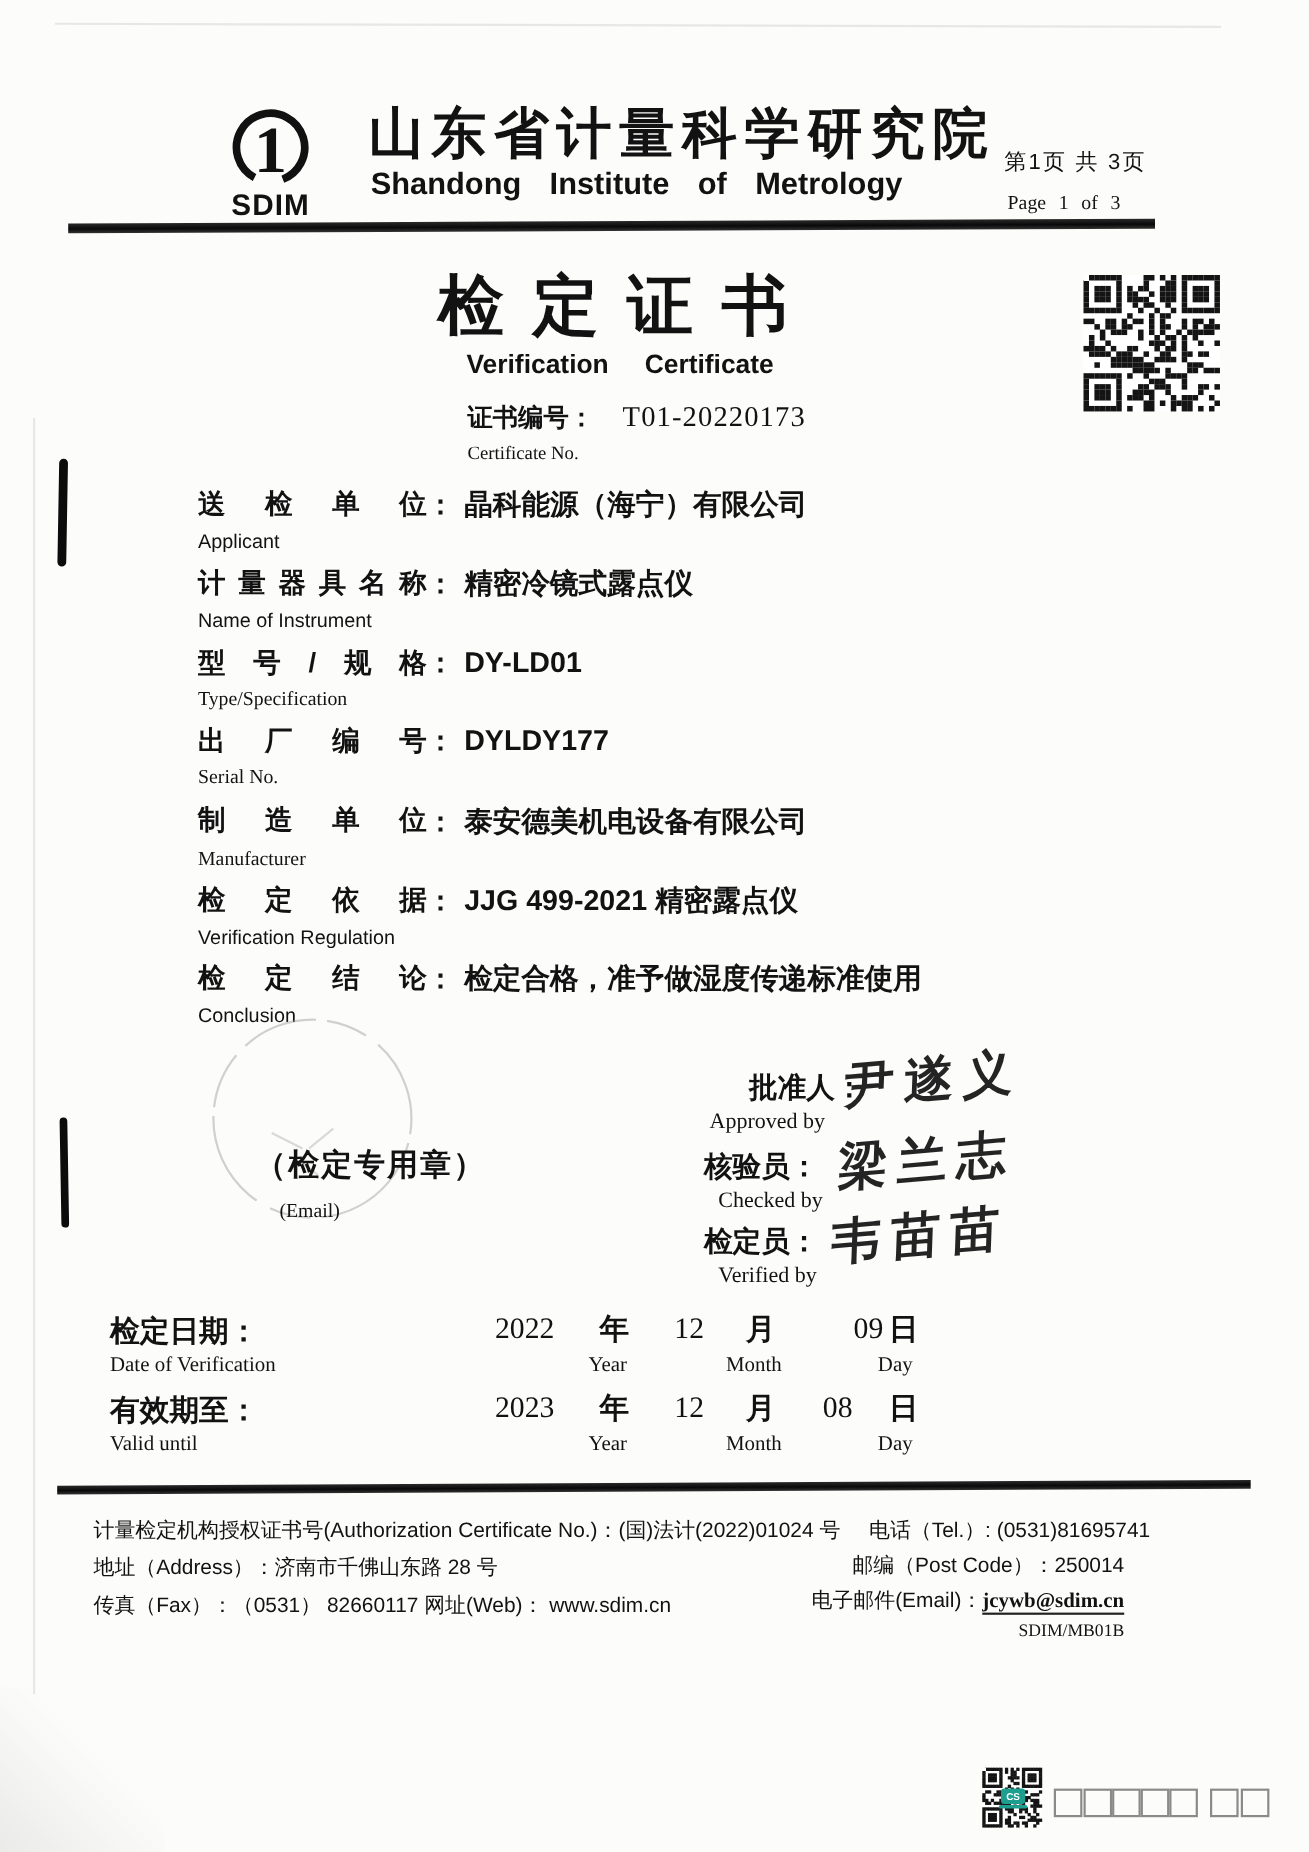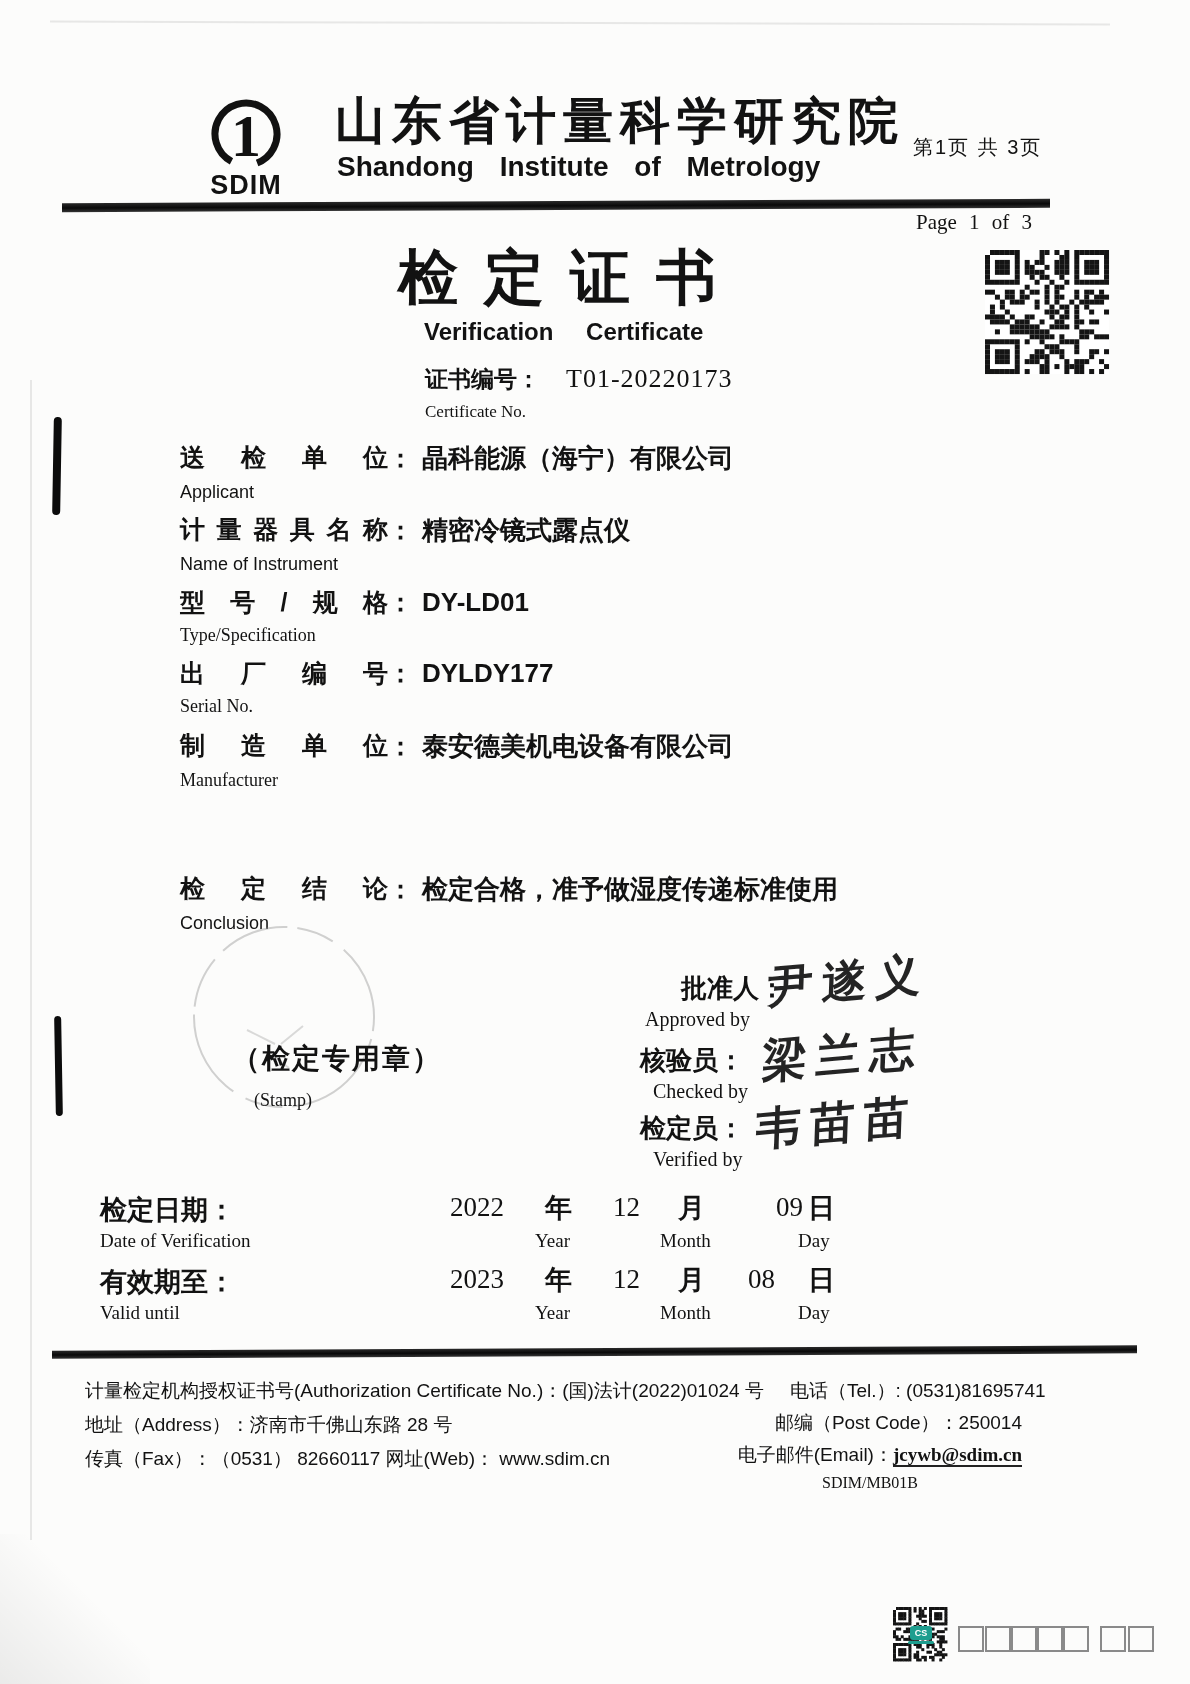--- a/index.html
+++ b/index.html
@@ -9,21 +9,21 @@
     font-family:"Liberation Sans","DejaVu Sans",sans-serif;color:#121212;
   }
   .abs{position:absolute;}
   .serif{font-family:"Liberation Serif","DejaVu Serif",serif;}
   
   .logo-wrap{left:198px;top:96px;width:96px;text-align:center;}
   .logo-sdim{font-size:27px;font-weight:bold;letter-spacing:1px;margin-top:-14px;}
   .title-zh{left:335px;top:88px;font-size:50px;font-weight:bold;letter-spacing:7px;white-space:nowrap;}
   .title-en{left:337px;top:151px;font-size:28px;font-weight:bold;word-spacing:18px;white-space:nowrap;}
   .pginfo-zh{left:913px;top:134px;font-size:20px;letter-spacing:2px;white-space:nowrap;}
-  .pginfo-en{left:916px;top:174px;font-size:21px;word-spacing:7px;white-space:nowrap;margin-top:36px;}
+  .pginfo-en{left:916px;top:174px;font-size:18px;word-spacing:7px;white-space:nowrap;}
   .rule{background:linear-gradient(180deg,#2a2a2a,#090909 55%,#333);}
   .rule-top{left:62px;top:201px;width:988px;height:9px;transform:rotate(-0.25deg);}
   .rule-bottom{left:52px;top:1348px;width:1085px;height:8px;transform:rotate(-0.28deg);}
   
   .cert-zh{left:398px;top:238px;font-size:60px;font-weight:bold;letter-spacing:26px;white-space:nowrap;}
   .cert-en{left:424px;top:318px;font-size:24px;font-weight:bold;word-spacing:26px;white-space:nowrap;}
   .certno-line{left:425px;top:364px;font-size:23px;white-space:nowrap;}
   .certno-line .no-label{font-weight:600;}
   .certno-line .no-value{font-family:"Liberation Serif","DejaVu Serif",serif;font-size:26px;margin-left:26px;letter-spacing:1px;}
   .certno-sub{left:425px;top:402px;font-size:17px;}
@@ -114,31 +114,35 @@
     <div class="fsub">Type/Specification</div>
   </div>
   <div class="field" style="top:657px">
     <span class="flabel">出厂编号</span><span class="fcolon">：</span><span class="fvalue">DYLDY177</span>
     <div class="fsub">Serial No.</div>
   </div>
   <div class="field" style="top:729px">
     <span class="flabel">制造单位</span><span class="fcolon">：</span><span class="fvalue">泰安德美机电设备有限公司</span>
     <div class="fsub">Manufacturer</div>
   </div>
+  <div class="field" style="top:801px">
+    <span class="flabel">检定依据</span><span class="fcolon">：</span><span class="fvalue">JJG 499-2021 精密露点仪</span>
+    <div class="fsub sans">Verification Regulation</div>
+  </div>
   <div class="field" style="top:872px">
     <span class="flabel">检定结论</span><span class="fcolon">：</span><span class="fvalue">检定合格，准予做湿度传递标准使用</span>
     <div class="fsub sans">Conclusion</div>
   </div>
 
   <svg class="abs stamp-circle" viewBox="0 0 198 198">
     <circle cx="99" cy="99" r="90" fill="none" stroke="#9b9b9b" stroke-width="2" stroke-dasharray="70 10 38 14 90 8 52 12" transform="rotate(40 99 99)"></circle>
     <path d="M62 112 L90 126 M118 108 L96 126 M88 138 L104 150" fill="none" stroke="#9b9b9b" stroke-width="2" opacity=".8"></path>
   </svg>
   <div class="abs stamp-text">（检定专用章）</div>
-  <div class="abs stamp-sub serif">(Stamp)</div>
+  <div class="abs stamp-sub serif">(Email)</div>
 
   <div class="abs sig-label" style="left:640px;top:971px;margin-left:41px;">批准人：</div>
   <div class="abs sig-sub serif" style="left:645px;top:1008px;">Approved by</div>
   <div class="abs sig-name" style="left:768px;top:958px;">尹遂义</div>
 
   <div class="abs sig-label" style="left:640px;top:1043px;">核验员：</div>
   <div class="abs sig-sub serif" style="left:653px;top:1080px;">Checked by</div>
   <div class="abs sig-name" style="left:762px;top:1032px;">梁兰志</div>
 
   <div class="abs sig-label" style="left:640px;top:1111px;">检定员：</div>
@@ -175,21 +179,21 @@
   <div class="abs rule rule-bottom"></div>
 
   <div class="abs foot" style="left:85px;top:1378px;">计量检定机构授权证书号(Authorization Certificate No.)：(国)法计(2022)01024 号</div>
   <div class="abs foot" style="left:85px;top:1412px;">地址（Address）：济南市千佛山东路 28 号</div>
   <div class="abs foot" style="left:85px;top:1446px;">传真（Fax）：（0531） 82660117  网址(Web)： www.sdim.cn</div>
   <div class="abs foot" style="left:790px;top:1378px;width:232px;text-align:right;white-space:nowrap;">电话（Tel.）: (0531)81695741</div>
   <div class="abs foot" style="left:740px;top:1410px;width:282px;text-align:right;">邮编（Post Code）：250014</div>
   <div class="abs foot" style="left:700px;top:1442px;width:322px;text-align:right;">
     <span>电子邮件(Email)：</span><span class="em serif">jcywb@sdim.cn</span>
   </div>
-  <div class="abs formcode" style="left:822px;top:1474px;width:200px;">SDIM/MB01B</div>
+  <div class="abs formcode" style="left:822px;top:1474px;width:200px;text-align:right;">SDIM/MB01B</div>
 
   <div class="qr qr-small" id="qr2">
       <div style="position: absolute; left: 0px; top: 0px; width: 2.57143px; height: 2.57143px; background: transparent; box-shadow: rgb(20, 20, 20) 20.5714px 0px 0px 0px, rgb(20, 20, 20) 25.7143px 0px 0px 0px, rgb(20, 20, 20) 30.8571px 0px 0px 0px, rgb(20, 20, 20) 20.5714px 2.57143px 0px 0px, rgb(20, 20, 20) 25.7143px 2.57143px 0px 0px, rgb(20, 20, 20) 28.2857px 2.57143px 0px 0px, rgb(20, 20, 20) 25.7143px 5.14286px 0px 0px, rgb(20, 20, 20) 28.2857px 5.14286px 0px 0px, rgb(20, 20, 20) 23.1429px 7.71429px 0px 0px, rgb(20, 20, 20) 25.7143px 7.71429px 0px 0px, rgb(20, 20, 20) 28.2857px 7.71429px 0px 0px, rgb(20, 20, 20) 30.8571px 7.71429px 0px 0px, rgb(20, 20, 20) 25.7143px 10.2857px 0px 0px, rgb(20, 20, 20) 28.2857px 12.8571px 0px 0px, rgb(20, 20, 20) 30.8571px 12.8571px 0px 0px, rgb(20, 20, 20) 23.1429px 15.4286px 0px 0px, rgb(20, 20, 20) 20.5714px 18px 0px 0px, rgb(20, 20, 20) 25.7143px 18px 0px 0px, rgb(20, 20, 20) 30.8571px 18px 0px 0px, rgb(20, 20, 20) 2.57143px 20.5714px 0px 0px, rgb(20, 20, 20) 5.14286px 20.5714px 0px 0px, rgb(20, 20, 20) 12.8571px 20.5714px 0px 0px, rgb(20, 20, 20) 15.4286px 20.5714px 0px 0px, rgb(20, 20, 20) 20.5714px 20.5714px 0px 0px, rgb(20, 20, 20) 23.1429px 20.5714px 0px 0px, rgb(20, 20, 20) 28.2857px 20.5714px 0px 0px, rgb(20, 20, 20) 33.4286px 20.5714px 0px 0px, rgb(20, 20, 20) 36px 20.5714px 0px 0px, rgb(20, 20, 20) 38.5714px 20.5714px 0px 0px, rgb(20, 20, 20) 51.4286px 20.5714px 0px 0px, rgb(20, 20, 20) 0px 23.1429px 0px 0px, rgb(20, 20, 20) 10.2857px 23.1429px 0px 0px, rgb(20, 20, 20) 12.8571px 23.1429px 0px 0px, rgb(20, 20, 20) 15.4286px 23.1429px 0px 0px, rgb(20, 20, 20) 28.2857px 23.1429px 0px 0px, rgb(20, 20, 20) 30.8571px 23.1429px 0px 0px, rgb(20, 20, 20) 36px 23.1429px 0px 0px, rgb(20, 20, 20) 43.7143px 23.1429px 0px 0px, rgb(20, 20, 20) 46.2857px 23.1429px 0px 0px, rgb(20, 20, 20) 48.8571px 23.1429px 0px 0px, rgb(20, 20, 20) 0px 25.7143px 0px 0px, rgb(20, 20, 20) 23.1429px 25.7143px 0px 0px, rgb(20, 20, 20) 28.2857px 25.7143px 0px 0px, rgb(20, 20, 20) 30.8571px 25.7143px 0px 0px, rgb(20, 20, 20) 33.4286px 25.7143px 0px 0px, rgb(20, 20, 20) 38.5714px 25.7143px 0px 0px, rgb(20, 20, 20) 41.1429px 25.7143px 0px 0px, rgb(20, 20, 20) 0px 28.2857px 0px 0px, rgb(20, 20, 20) 2.57143px 28.2857px 0px 0px, rgb(20, 20, 20) 7.71429px 28.2857px 0px 0px, rgb(20, 20, 20) 15.4286px 28.2857px 0px 0px, rgb(20, 20, 20) 18px 28.2857px 0px 0px, rgb(20, 20, 20) 20.5714px 28.2857px 0px 0px, rgb(20, 20, 20) 23.1429px 28.2857px 0px 0px, rgb(20, 20, 20) 28.2857px 28.2857px 0px 0px, rgb(20, 20, 20) 38.5714px 28.2857px 0px 0px, rgb(20, 20, 20) 43.7143px 28.2857px 0px 0px, rgb(20, 20, 20) 46.2857px 28.2857px 0px 0px, rgb(20, 20, 20) 48.8571px 28.2857px 0px 0px, rgb(20, 20, 20) 2.57143px 30.8571px 0px 0px, rgb(20, 20, 20) 5.14286px 30.8571px 0px 0px, rgb(20, 20, 20) 10.2857px 30.8571px 0px 0px, rgb(20, 20, 20) 12.8571px 30.8571px 0px 0px, rgb(20, 20, 20) 15.4286px 30.8571px 0px 0px, rgb(20, 20, 20) 18px 30.8571px 0px 0px, rgb(20, 20, 20) 20.5714px 30.8571px 0px 0px, rgb(20, 20, 20) 23.1429px 30.8571px 0px 0px, rgb(20, 20, 20) 36px 30.8571px 0px 0px, rgb(20, 20, 20) 46.2857px 30.8571px 0px 0px, rgb(20, 20, 20) 48.8571px 30.8571px 0px 0px, rgb(20, 20, 20) 28.2857px 33.4286px 0px 0px, rgb(20, 20, 20) 33.4286px 33.4286px 0px 0px, rgb(20, 20, 20) 43.7143px 33.4286px 0px 0px, rgb(20, 20, 20) 46.2857px 33.4286px 0px 0px, rgb(20, 20, 20) 48.8571px 33.4286px 0px 0px, rgb(20, 20, 20) 51.4286px 33.4286px 0px 0px, rgb(20, 20, 20) 20.5714px 36px 0px 0px, rgb(20, 20, 20) 23.1429px 36px 0px 0px, rgb(20, 20, 20) 25.7143px 36px 0px 0px, rgb(20, 20, 20) 33.4286px 36px 0px 0px, rgb(20, 20, 20) 36px 36px 0px 0px, rgb(20, 20, 20) 38.5714px 36px 0px 0px, rgb(20, 20, 20) 46.2857px 36px 0px 0px, rgb(20, 20, 20) 23.1429px 38.5714px 0px 0px, rgb(20, 20, 20) 25.7143px 38.5714px 0px 0px, rgb(20, 20, 20) 33.4286px 38.5714px 0px 0px, rgb(20, 20, 20) 38.5714px 38.5714px 0px 0px, rgb(20, 20, 20) 46.2857px 38.5714px 0px 0px, rgb(20, 20, 20) 28.2857px 41.1429px 0px 0px, rgb(20, 20, 20) 41.1429px 41.1429px 0px 0px, rgb(20, 20, 20) 48.8571px 41.1429px 0px 0px, rgb(20, 20, 20) 23.1429px 43.7143px 0px 0px, rgb(20, 20, 20) 33.4286px 43.7143px 0px 0px, rgb(20, 20, 20) 36px 43.7143px 0px 0px, rgb(20, 20, 20) 43.7143px 43.7143px 0px 0px, rgb(20, 20, 20) 46.2857px 43.7143px 0px 0px, rgb(20, 20, 20) 20.5714px 46.2857px 0px 0px, rgb(20, 20, 20) 23.1429px 46.2857px 0px 0px, rgb(20, 20, 20) 41.1429px 46.2857px 0px 0px, rgb(20, 20, 20) 43.7143px 46.2857px 0px 0px, rgb(20, 20, 20) 46.2857px 46.2857px 0px 0px, rgb(20, 20, 20) 48.8571px 46.2857px 0px 0px, rgb(20, 20, 20) 51.4286px 46.2857px 0px 0px, rgb(20, 20, 20) 20.5714px 48.8571px 0px 0px, rgb(20, 20, 20) 23.1429px 48.8571px 0px 0px, rgb(20, 20, 20) 28.2857px 48.8571px 0px 0px, rgb(20, 20, 20) 30.8571px 48.8571px 0px 0px, rgb(20, 20, 20) 36px 48.8571px 0px 0px, rgb(20, 20, 20) 38.5714px 48.8571px 0px 0px, rgb(20, 20, 20) 48.8571px 48.8571px 0px 0px, rgb(20, 20, 20) 23.1429px 51.4286px 0px 0px, rgb(20, 20, 20) 25.7143px 51.4286px 0px 0px, rgb(20, 20, 20) 30.8571px 51.4286px 0px 0px, rgb(20, 20, 20) 38.5714px 51.4286px 0px 0px, rgb(20, 20, 20) 46.2857px 51.4286px 0px 0px, rgb(20, 20, 20) 0px 0px 0px 0px, rgb(20, 20, 20) 2.57143px 0px 0px 0px, rgb(20, 20, 20) 5.14286px 0px 0px 0px, rgb(20, 20, 20) 7.71429px 0px 0px 0px, rgb(20, 20, 20) 10.2857px 0px 0px 0px, rgb(20, 20, 20) 12.8571px 0px 0px 0px, rgb(20, 20, 20) 15.4286px 0px 0px 0px, rgb(20, 20, 20) 0px 2.57143px 0px 0px, rgb(20, 20, 20) 15.4286px 2.57143px 0px 0px, rgb(20, 20, 20) 0px 5.14286px 0px 0px, rgb(20, 20, 20) 5.14286px 5.14286px 0px 0px, rgb(20, 20, 20) 7.71429px 5.14286px 0px 0px, rgb(20, 20, 20) 10.2857px 5.14286px 0px 0px, rgb(20, 20, 20) 15.4286px 5.14286px 0px 0px, rgb(20, 20, 20) 0px 7.71429px 0px 0px, rgb(20, 20, 20) 5.14286px 7.71429px 0px 0px, rgb(20, 20, 20) 7.71429px 7.71429px 0px 0px, rgb(20, 20, 20) 10.2857px 7.71429px 0px 0px, rgb(20, 20, 20) 15.4286px 7.71429px 0px 0px, rgb(20, 20, 20) 0px 10.2857px 0px 0px, rgb(20, 20, 20) 5.14286px 10.2857px 0px 0px, rgb(20, 20, 20) 7.71429px 10.2857px 0px 0px, rgb(20, 20, 20) 10.2857px 10.2857px 0px 0px, rgb(20, 20, 20) 15.4286px 10.2857px 0px 0px, rgb(20, 20, 20) 0px 12.8571px 0px 0px, rgb(20, 20, 20) 15.4286px 12.8571px 0px 0px, rgb(20, 20, 20) 0px 15.4286px 0px 0px, rgb(20, 20, 20) 2.57143px 15.4286px 0px 0px, rgb(20, 20, 20) 5.14286px 15.4286px 0px 0px, rgb(20, 20, 20) 7.71429px 15.4286px 0px 0px, rgb(20, 20, 20) 10.2857px 15.4286px 0px 0px, rgb(20, 20, 20) 12.8571px 15.4286px 0px 0px, rgb(20, 20, 20) 15.4286px 15.4286px 0px 0px, rgb(20, 20, 20) 36px 0px 0px 0px, rgb(20, 20, 20) 38.5714px 0px 0px 0px, rgb(20, 20, 20) 41.1429px 0px 0px 0px, rgb(20, 20, 20) 43.7143px 0px 0px 0px, rgb(20, 20, 20) 46.2857px 0px 0px 0px, rgb(20, 20, 20) 48.8571px 0px 0px 0px, rgb(20, 20, 20) 51.4286px 0px 0px 0px, rgb(20, 20, 20) 36px 2.57143px 0px 0px, rgb(20, 20, 20) 51.4286px 2.57143px 0px 0px, rgb(20, 20, 20) 36px 5.14286px 0px 0px, rgb(20, 20, 20) 41.1429px 5.14286px 0px 0px, rgb(20, 20, 20) 43.7143px 5.14286px 0px 0px, rgb(20, 20, 20) 46.2857px 5.14286px 0px 0px, rgb(20, 20, 20) 51.4286px 5.14286px 0px 0px, rgb(20, 20, 20) 36px 7.71429px 0px 0px, rgb(20, 20, 20) 41.1429px 7.71429px 0px 0px, rgb(20, 20, 20) 43.7143px 7.71429px 0px 0px, rgb(20, 20, 20) 46.2857px 7.71429px 0px 0px, rgb(20, 20, 20) 51.4286px 7.71429px 0px 0px, rgb(20, 20, 20) 36px 10.2857px 0px 0px, rgb(20, 20, 20) 41.1429px 10.2857px 0px 0px, rgb(20, 20, 20) 43.7143px 10.2857px 0px 0px, rgb(20, 20, 20) 46.2857px 10.2857px 0px 0px, rgb(20, 20, 20) 51.4286px 10.2857px 0px 0px, rgb(20, 20, 20) 36px 12.8571px 0px 0px, rgb(20, 20, 20) 51.4286px 12.8571px 0px 0px, rgb(20, 20, 20) 36px 15.4286px 0px 0px, rgb(20, 20, 20) 38.5714px 15.4286px 0px 0px, rgb(20, 20, 20) 41.1429px 15.4286px 0px 0px, rgb(20, 20, 20) 43.7143px 15.4286px 0px 0px, rgb(20, 20, 20) 46.2857px 15.4286px 0px 0px, rgb(20, 20, 20) 48.8571px 15.4286px 0px 0px, rgb(20, 20, 20) 51.4286px 15.4286px 0px 0px, rgb(20, 20, 20) 0px 36px 0px 0px, rgb(20, 20, 20) 2.57143px 36px 0px 0px, rgb(20, 20, 20) 5.14286px 36px 0px 0px, rgb(20, 20, 20) 7.71429px 36px 0px 0px, rgb(20, 20, 20) 10.2857px 36px 0px 0px, rgb(20, 20, 20) 12.8571px 36px 0px 0px, rgb(20, 20, 20) 15.4286px 36px 0px 0px, rgb(20, 20, 20) 0px 38.5714px 0px 0px, rgb(20, 20, 20) 15.4286px 38.5714px 0px 0px, rgb(20, 20, 20) 0px 41.1429px 0px 0px, rgb(20, 20, 20) 5.14286px 41.1429px 0px 0px, rgb(20, 20, 20) 7.71429px 41.1429px 0px 0px, rgb(20, 20, 20) 10.2857px 41.1429px 0px 0px, rgb(20, 20, 20) 15.4286px 41.1429px 0px 0px, rgb(20, 20, 20) 0px 43.7143px 0px 0px, rgb(20, 20, 20) 5.14286px 43.7143px 0px 0px, rgb(20, 20, 20) 7.71429px 43.7143px 0px 0px, rgb(20, 20, 20) 10.2857px 43.7143px 0px 0px, rgb(20, 20, 20) 15.4286px 43.7143px 0px 0px, rgb(20, 20, 20) 0px 46.2857px 0px 0px, rgb(20, 20, 20) 5.14286px 46.2857px 0px 0px, rgb(20, 20, 20) 7.71429px 46.2857px 0px 0px, rgb(20, 20, 20) 10.2857px 46.2857px 0px 0px, rgb(20, 20, 20) 15.4286px 46.2857px 0px 0px, rgb(20, 20, 20) 0px 48.8571px 0px 0px, rgb(20, 20, 20) 15.4286px 48.8571px 0px 0px, rgb(20, 20, 20) 0px 51.4286px 0px 0px, rgb(20, 20, 20) 2.57143px 51.4286px 0px 0px, rgb(20, 20, 20) 5.14286px 51.4286px 0px 0px, rgb(20, 20, 20) 7.71429px 51.4286px 0px 0px, rgb(20, 20, 20) 10.2857px 51.4286px 0px 0px, rgb(20, 20, 20) 12.8571px 51.4286px 0px 0px, rgb(20, 20, 20) 15.4286px 51.4286px 0px 0px;"></div>
     </div>
   <div class="abs cs-badge">CS</div>
   <div class="abs cs-bar"></div>
   <div class="wm-square" style="left:958px;"></div>
   <div class="wm-square" style="left:985px;"></div>
   <div class="wm-square" style="left:1011px;"></div>
   <div class="wm-square" style="left:1037px;"></div>

